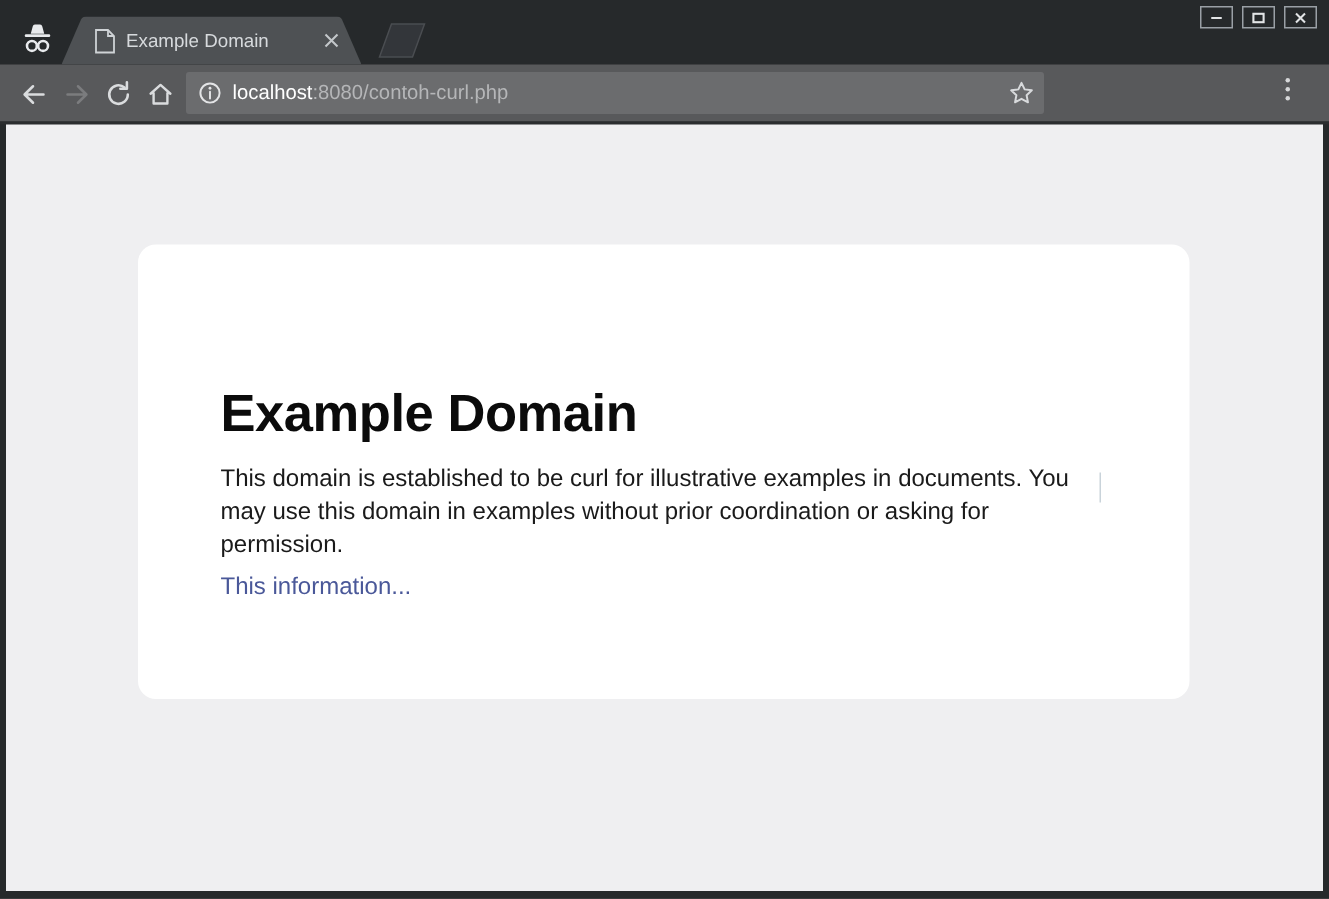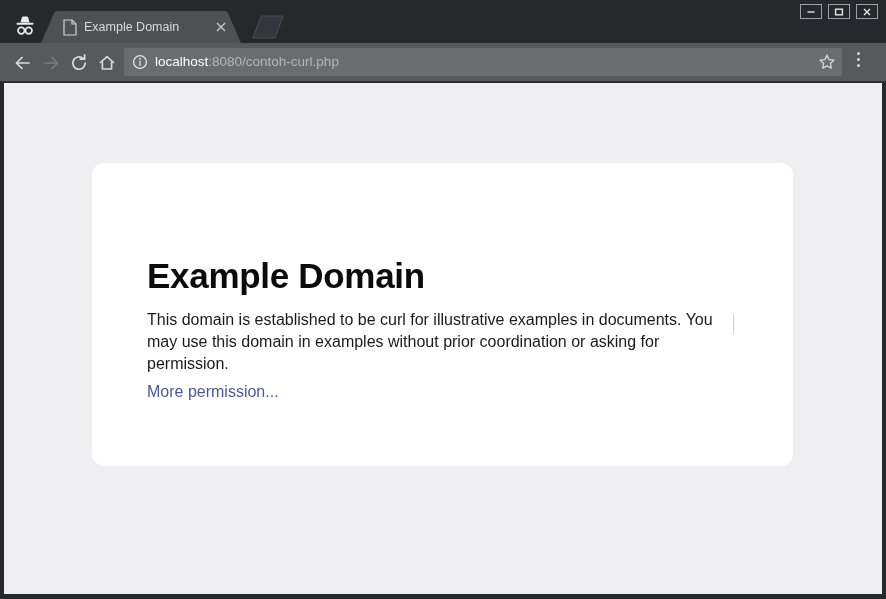--- a/index.html
+++ b/index.html
@@ -133,21 +133,21 @@
   }
   .nav-back { left: 12px; }
   .nav-forward { left: 40px; }
   .nav-reload { left: 68px; }
   .nav-home { left: 96px; }
 
   .omnibox {
     position: absolute;
     left: 124px;
     top: 48px;
-    width: 718px;
+    width: 572px;
     height: 28px;
     background: #6b6c6e;
     border-radius: 2px;
     box-sizing: border-box;
   }
   .omnibox-info {
     position: absolute;
     left: 8px;
     top: 6px;
     width: 16px;
@@ -361,18 +361,18 @@
     <i></i>
     <i></i>
   </div>
 
   <div class="toolbar-sep"></div>
 
   <div class="viewport">
     <div class="page-card">
       <h1 class="page-heading">Example Domain</h1>
       <p class="page-paragraph">This domain is established to be curl for illustrative examples in documents. You may use this domain in examples without prior coordination or asking for permission.</p>
-      <a class="page-link" href="#">More permission...</a>
+      <a class="page-link" href="#">This information...</a>
       <div class="text-caret"></div>
     </div>
   </div>
 
 </div>
 
 </body></html>

